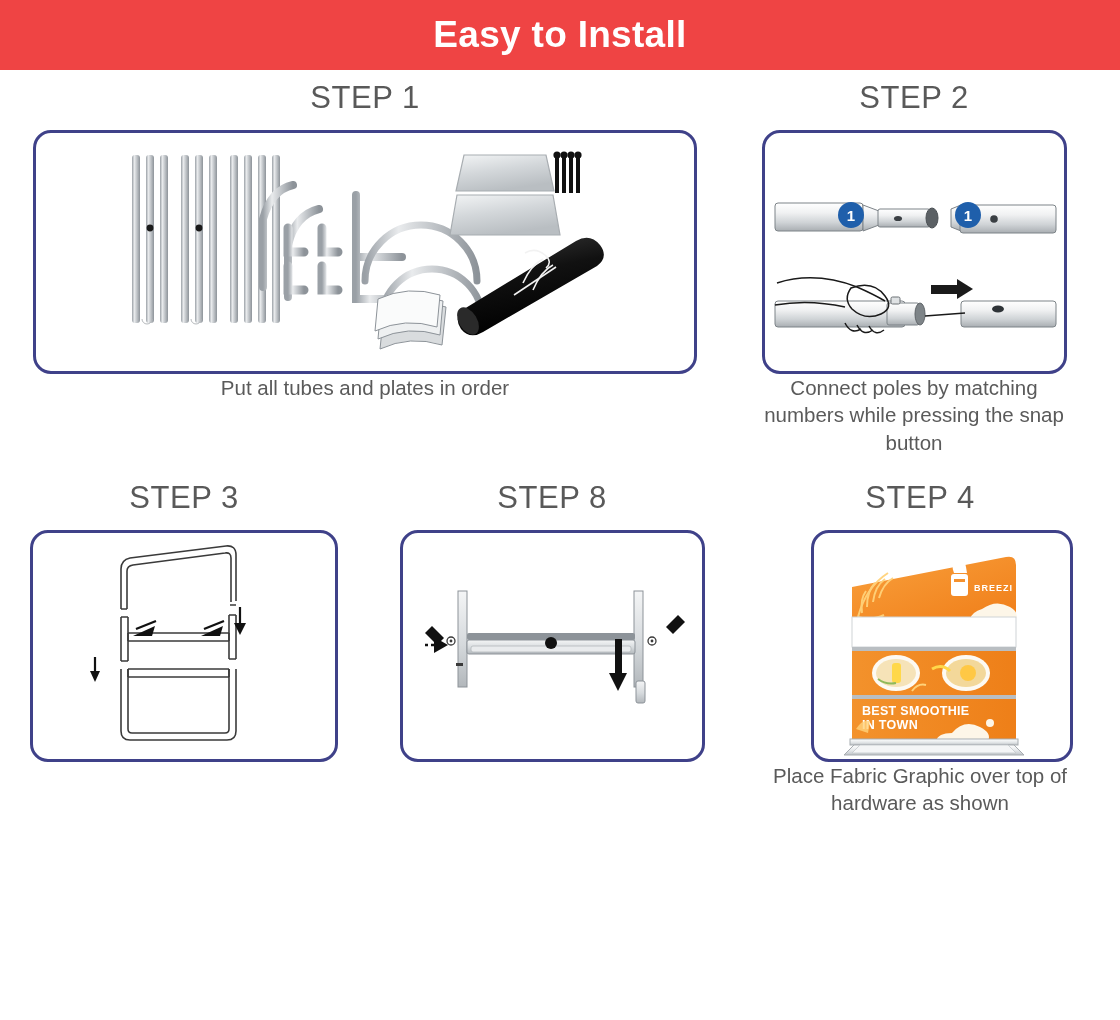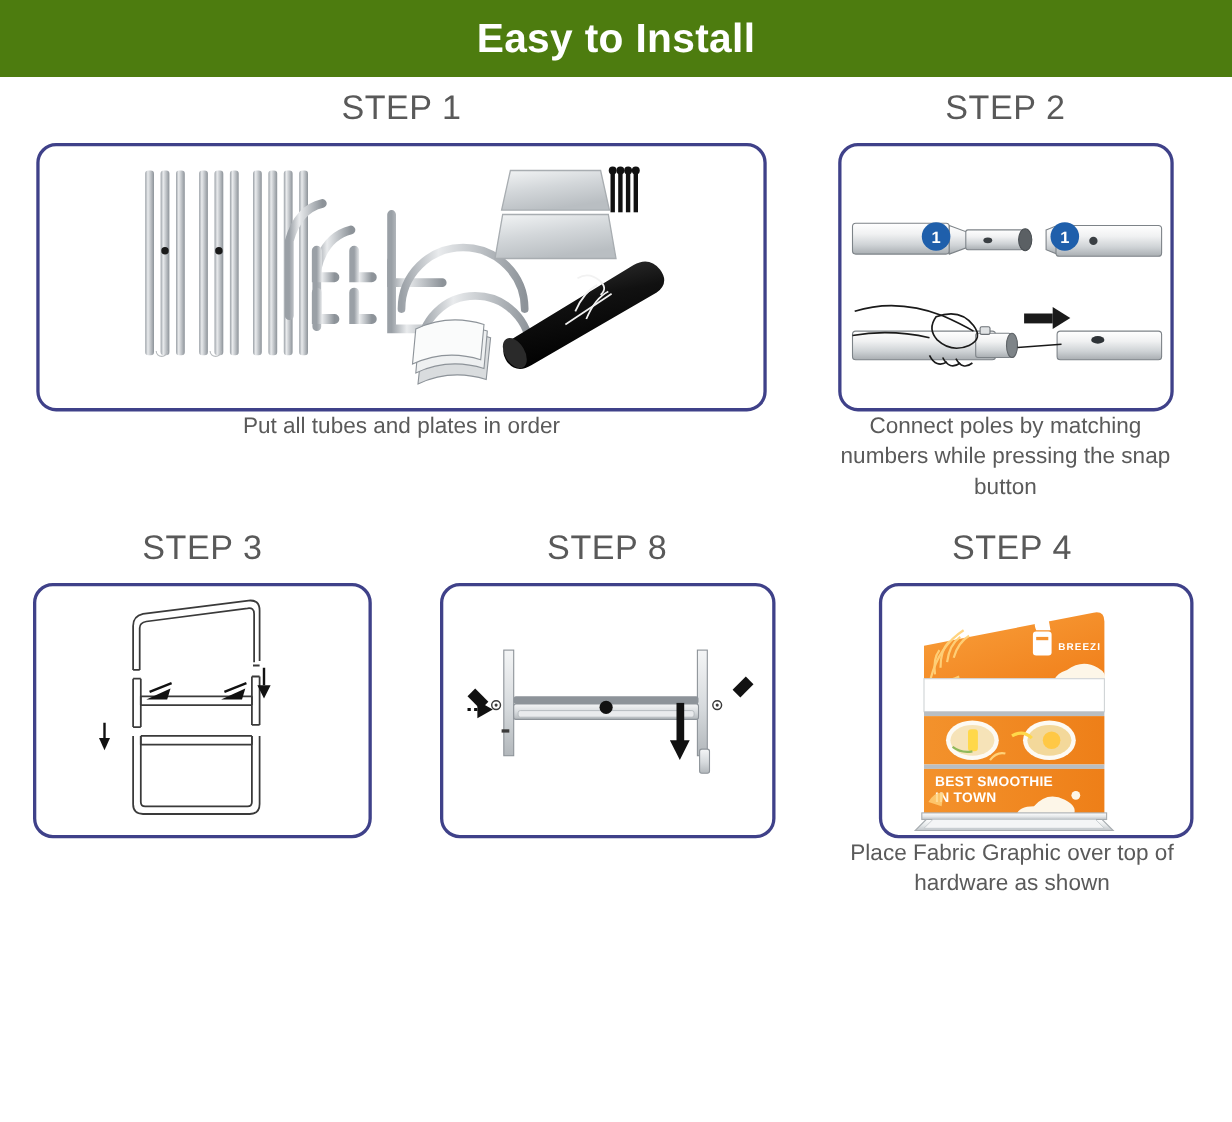--- a/index.html
+++ b/index.html
@@ -9,21 +9,21 @@
     height: 1020px;
     background: #ffffff;
     font-family: "Liberation Sans", sans-serif;
     overflow: hidden;
   }
 
   
   .banner {
     width: 1120px;
     height: 70px;
-    background: #4d7c0f;
+    background: #ef4444;
     display: flex;
     align-items: center;
     justify-content: center;
   }
   .banner-title {
     color: #ffffff;
     font-size: 37px;
     font-weight: bold;
     letter-spacing: 0.3px;
   }
@@ -55,21 +55,21 @@
     border: 3px solid #3f4189;
     border-radius: 18px;
     background: #ffffff;
     position: relative;
     overflow: hidden;
   }
   .card-s1 { width: 664px; height: 244px; }
   .card-s2 { width: 305px; height: 244px; }
   .card-s3 { width: 308px; height: 232px; }
   .card-s4 { width: 305px; height: 232px; }
-  .card-s5 { width: 286px; height: 232px; margin-left: 44px; }
+  .card-s5 { width: 262px; height: 232px; margin-left: 44px; }
 
   .caption {
     font-size: 20.5px;
     line-height: 1.33;
     color: #5a5a5a;
     text-align: center;
     max-width: 300px;
   }
   .caption-wide { max-width: 560px; }
 

